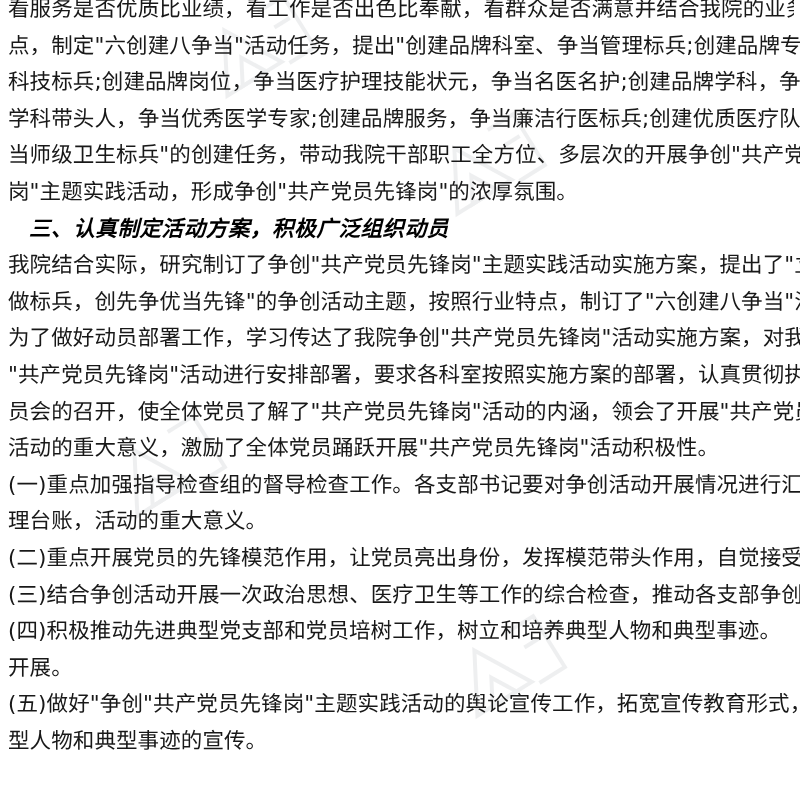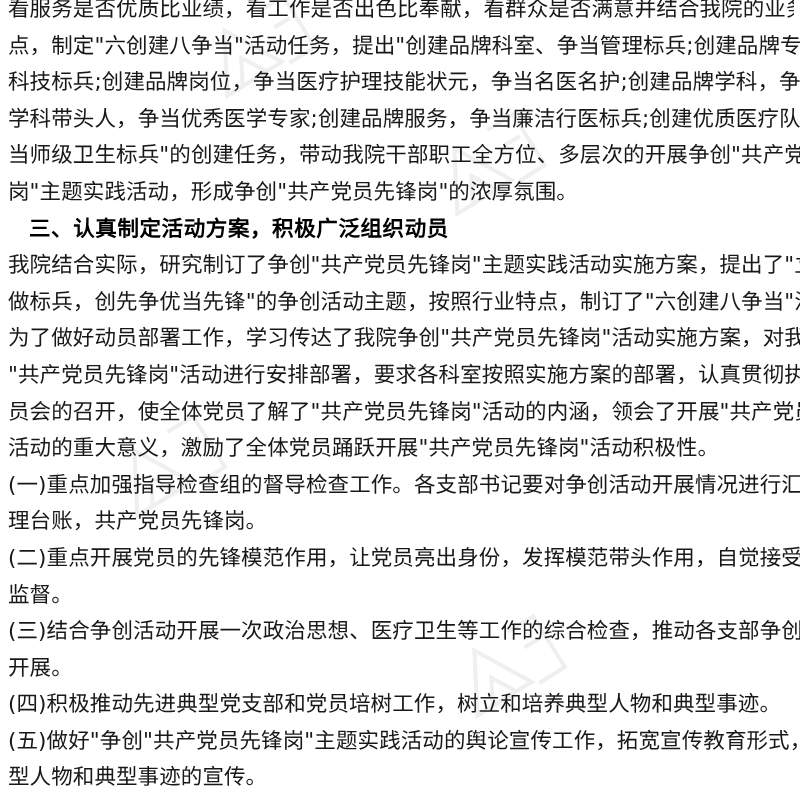--- a/index.html
+++ b/index.html
@@ -60,20 +60,21 @@
     white-space: normal;
   }
   .ln.j > span { display: inline-block; }
 
   .ln.head {
     font-weight: 700;
     font-size: 21.5px;
     letter-spacing: 0.6px;
     padding-left: 21px;
     color: #000000;
+    font-style: italic;
   }
 
   .ln.clip-top {
     
     overflow: hidden;
   }
 </style>
 </head>
 <body>
 
@@ -566,21 +567,21 @@
         <span>活</span>
         <span>动</span>
         <span>开</span>
         <span>展</span>
         <span>情</span>
         <span>况</span>
         <span>进</span>
         <span>行</span>
         <span>汇</span>
       </div>
-      <div class="ln">理台账，共产党员先锋岗。</div>
+      <div class="ln">理台账，活动的重大意义。</div>
       <div class="ln j">
         <span>(</span>
         <span>二</span>
         <span>)</span>
         <span>重</span>
         <span>点</span>
         <span>开</span>
         <span>展</span>
         <span>党</span>
         <span>员</span>
@@ -607,21 +608,20 @@
         <span>带</span>
         <span>头</span>
         <span>作</span>
         <span>用</span>
         <span>，</span>
         <span>自</span>
         <span>觉</span>
         <span>接</span>
         <span>受</span>
       </div>
-      <div class="ln">监督。</div>
       <div class="ln j">
         <span>(</span>
         <span>三</span>
         <span>)</span>
         <span>结</span>
         <span>合</span>
         <span>争</span>
         <span>创</span>
         <span>活</span>
         <span>动</span>
@@ -648,22 +648,22 @@
         <span>查</span>
         <span>，</span>
         <span>推</span>
         <span>动</span>
         <span>各</span>
         <span>支</span>
         <span>部</span>
         <span>争</span>
         <span>创</span>
       </div>
+      <div class="ln">(四)积极推动先进典型党支部和党员培树工作，树立和培养典型人物和典型事迹。</div>
       <div class="ln">开展。</div>
-      <div class="ln">(四)积极推动先进典型党支部和党员培树工作，树立和培养典型人物和典型事迹。</div>
       <div class="ln j">
         <span>(</span>
         <span>五</span>
         <span>)</span>
         <span>做</span>
         <span>好</span>
         <span>"</span>
         <span>争</span>
         <span>创</span>
         <span>"</span>

